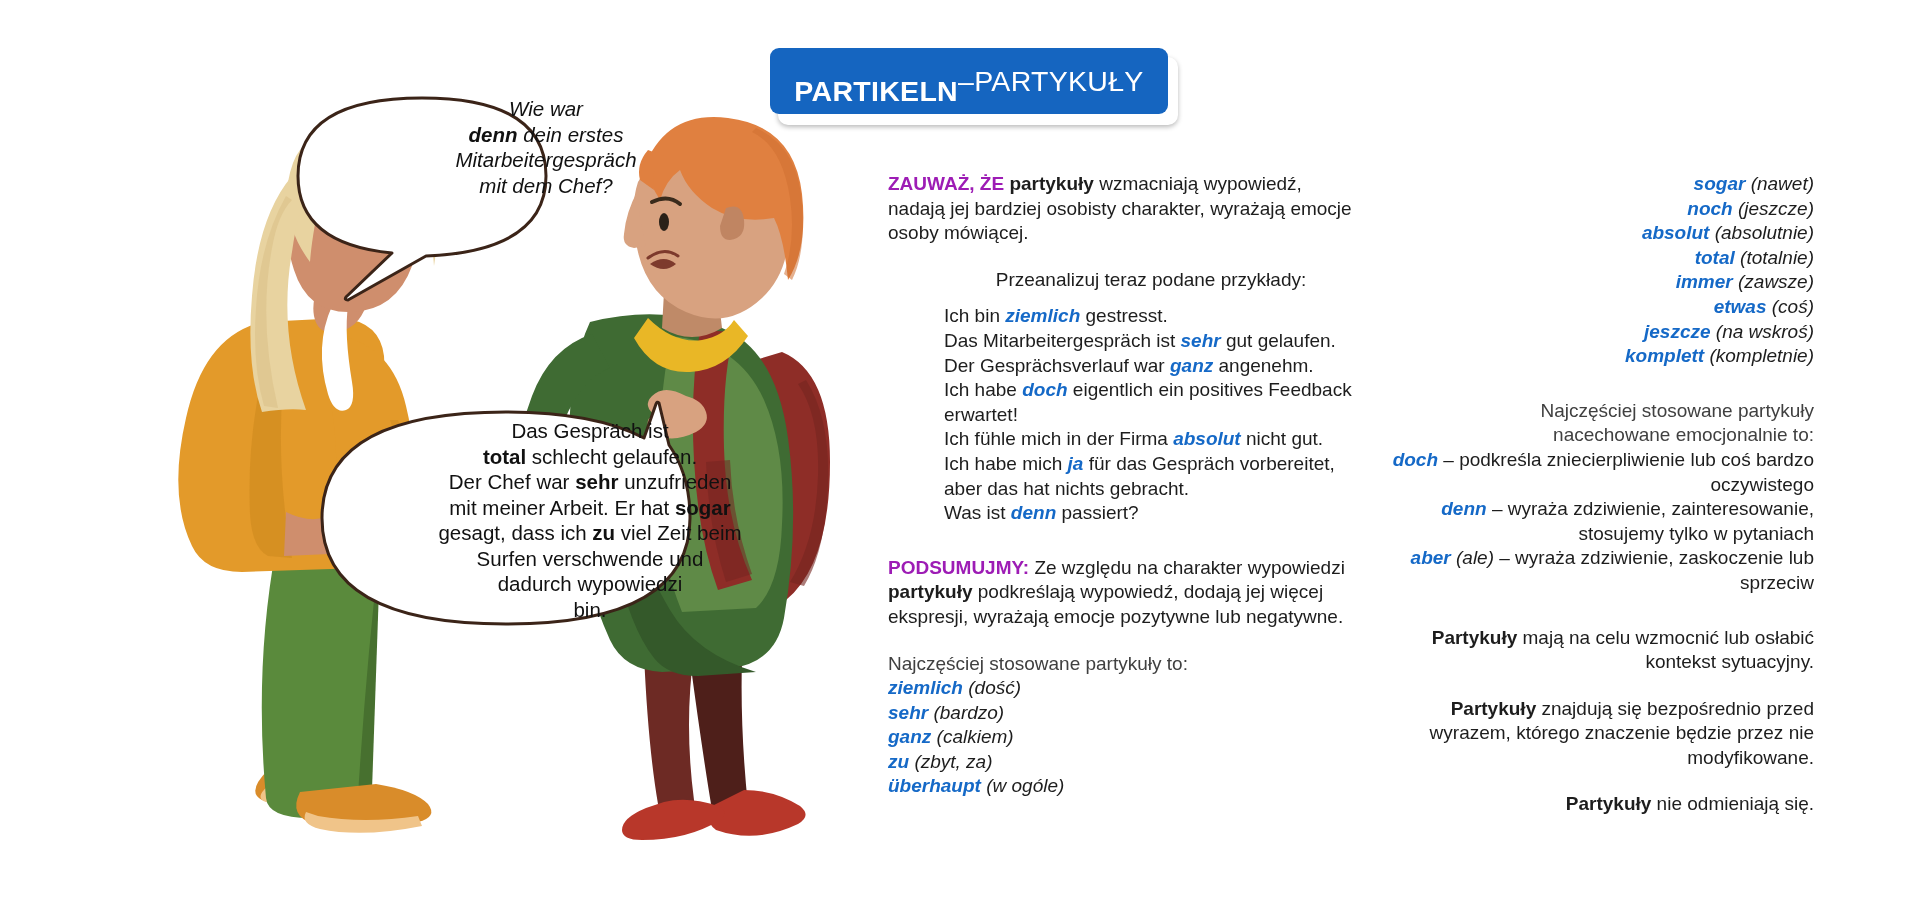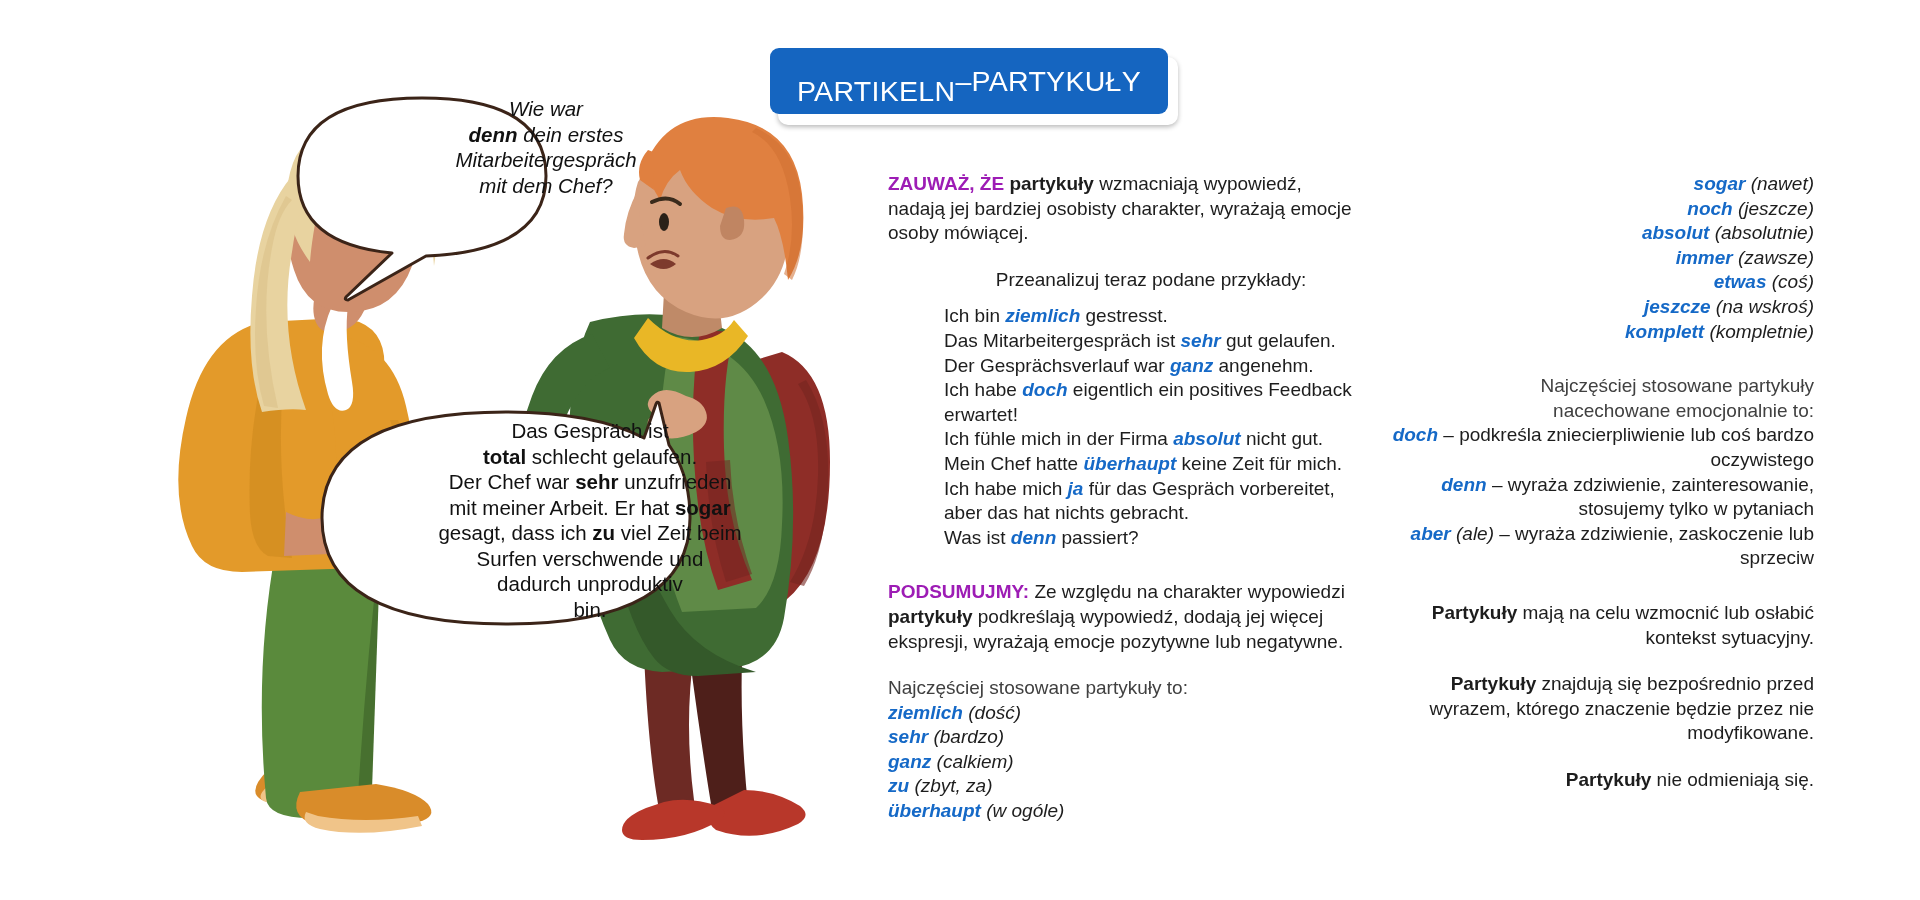--- a/index.html
+++ b/index.html
@@ -44,21 +44,21 @@
     background: #1565c0;
     border-radius: 9px;
     display: flex;
     align-items: center;
     justify-content: center;
     color: #ffffff;
     font-size: 28.5px;
     letter-spacing: .3px;
     white-space: nowrap;
   }
-  .banner .b-strong { font-weight: normal; margin-top: 20px; }
+  .banner .b-strong { font-weight: bold; margin-top: 20px; }
   .banner .b-light  { font-weight: normal; }
 
   
   .illustration {
     position: absolute;
     left: 0;
     top: 0;
     width: 880px;
     height: 900px;
   }
@@ -235,21 +235,21 @@
   <span>mit dem Chef?</span>
 </div>
 
 <div class="bubble-text bubble2-text">
   <span>Das Gespräch ist</span><br>
   <b>total</b><span> schlecht gelaufen.</span><br>
   <span>Der Chef war </span><b>sehr</b><span> unzufrieden</span><br>
   <span>mit meiner Arbeit. Er hat </span><b>sogar</b><br>
   <span>gesagt, dass ich </span><b>zu</b><span> viel Zeit beim</span><br>
   <span>Surfen verschwende und</span><br>
-  <span>dadurch unproduktiv</span><br>
+  <span>dadurch wypowiedzi</span><br>
   <span>bin.</span>
 </div>
 
 <div class="banner-wrap">
   <div class="banner-shadow"></div>
   <div class="banner">
     <span class="b-strong">PARTIKELN</span>
       <span class="b-light"> – </span>
       <span class="b-light">PARTYKUŁY</span>
   </div>
@@ -278,23 +278,20 @@
     <div>
       <span>Der Gesprächsverlauf war </span><span class="de">ganz</span><span> angenehm.</span>
     </div>
     <div>
       <span>Ich habe </span><span class="de">doch</span><span> eigentlich ein positives Feedback erwartet!</span>
     </div>
     <div>
       <span>Ich fühle mich in der Firma </span><span class="de">absolut</span><span> nicht gut.</span>
     </div>
     <div>
-      <span>Mein Chef hatte </span><span class="de">überhaupt</span><span> keine Zeit für mich.</span>
-    </div>
-    <div>
       <span>Ich habe mich </span><span class="de">ja</span><span> für das Gespräch vorbereitet, aber das hat nichts gebracht.</span>
     </div>
     <div>
       <span>Was ist </span><span class="de">denn</span><span> passiert?</span>
     </div>
   </div>
 
   <div class="gap-lg"></div>
 
   <p class="blk">
@@ -335,20 +332,24 @@
       <span class="de">sogar</span>
       <span class="pl-it">(nawet)</span>
     </div>
     <div class="list-line">
       <span class="de">noch</span>
       <span class="pl-it">(jeszcze)</span>
     </div>
     <div class="list-line">
       <span class="de">absolut</span>
       <span class="pl-it">(absolutnie)</span>
+    </div>
+    <div class="list-line">
+      <span class="de">total</span>
+      <span class="pl-it">(totalnie)</span>
     </div>
     <div class="list-line">
       <span class="de">immer</span>
       <span class="pl-it">(zawsze)</span>
     </div>
     <div class="list-line">
       <span class="de">etwas</span>
       <span class="pl-it">(coś)</span>
     </div>
     <div class="list-line">

